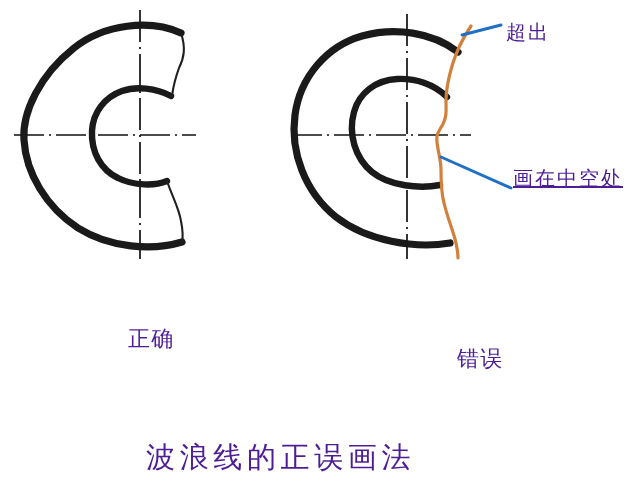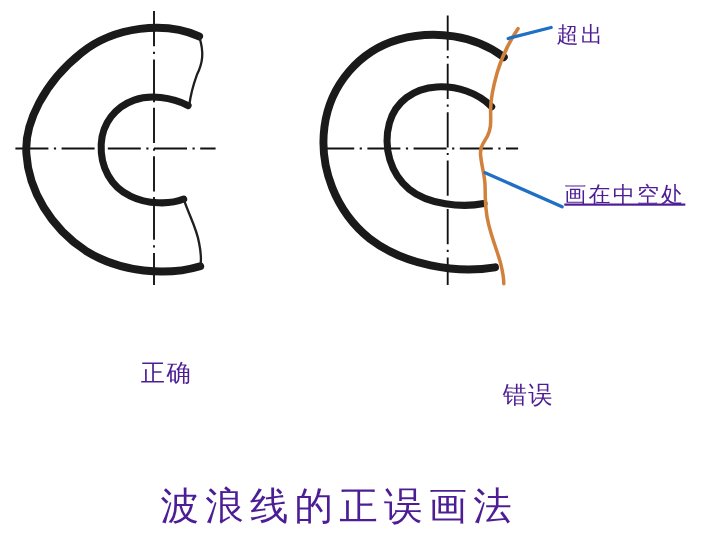--- a/index.html
+++ b/index.html
@@ -73,21 +73,21 @@
   .sub-label {
     font-size: 22px;
     line-height: 1;
   }
   .annot-text {
     font-size: 20px;
     line-height: 1;
     letter-spacing: 0.10em;
   }
   .caption-text {
-    font-size: 35px;
+    font-size: 29px;
     line-height: 1;
     letter-spacing: 0.16em;
   }
   #label-correct { left: 128px; top: 328px; }
   #label-wrong   { left: 457px; top: 348px; }
   #annot-overrun { left: 506px; top: 22px; }
   #annot-hollow  { left: 513px; top: 168px; text-decoration: underline; }
   #figure-caption { left: 146px; top: 443px; }
 </style>
 </head>

